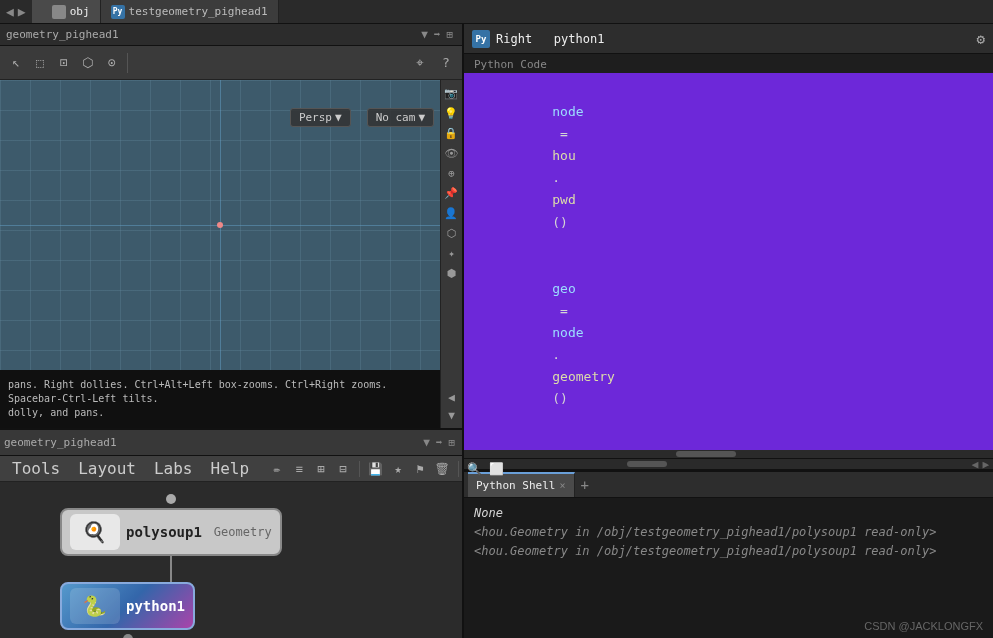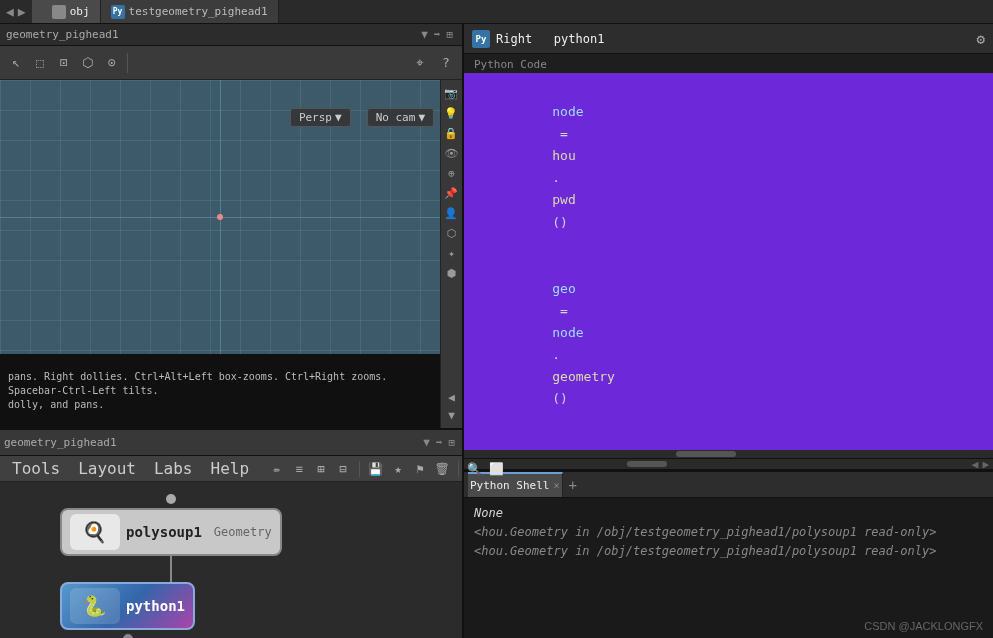--- a/index.html
+++ b/index.html
@@ -226,21 +226,21 @@
       font-size: 11px;
       cursor: pointer;
       border-radius: 2px;
     }
 
     
     .viewport-help {
       background: rgba(0,0,0,0.6);
       color: #bbb;
       font-size: 10px;
-      padding: 16px 8px;
+      padding: 8px 8px;
       flex-shrink: 0;
       line-height: 1.4;
     }
 
     
     .node-graph {
       height: 210px;
       background: #2b2b2b;
       border-top: 2px solid #111;
       display: flex;
@@ -454,21 +454,21 @@
       align-items: center;
       background: #2d2d2d;
       height: 26px;
       border-bottom: 1px solid #111;
       padding: 0 4px;
       flex-shrink: 0;
     }
     .shell-tab {
       display: flex;
       align-items: center;
-      padding: 0 2px;
+      padding: 0 8px;
       height: 100%;
       font-size: 11px;
       color: #ccc;
       background: #3a3a3a;
       border-right: 1px solid #222;
       cursor: pointer;
       gap: 4px;
     }
     .shell-tab.active {
       background: #4a4a4a;

